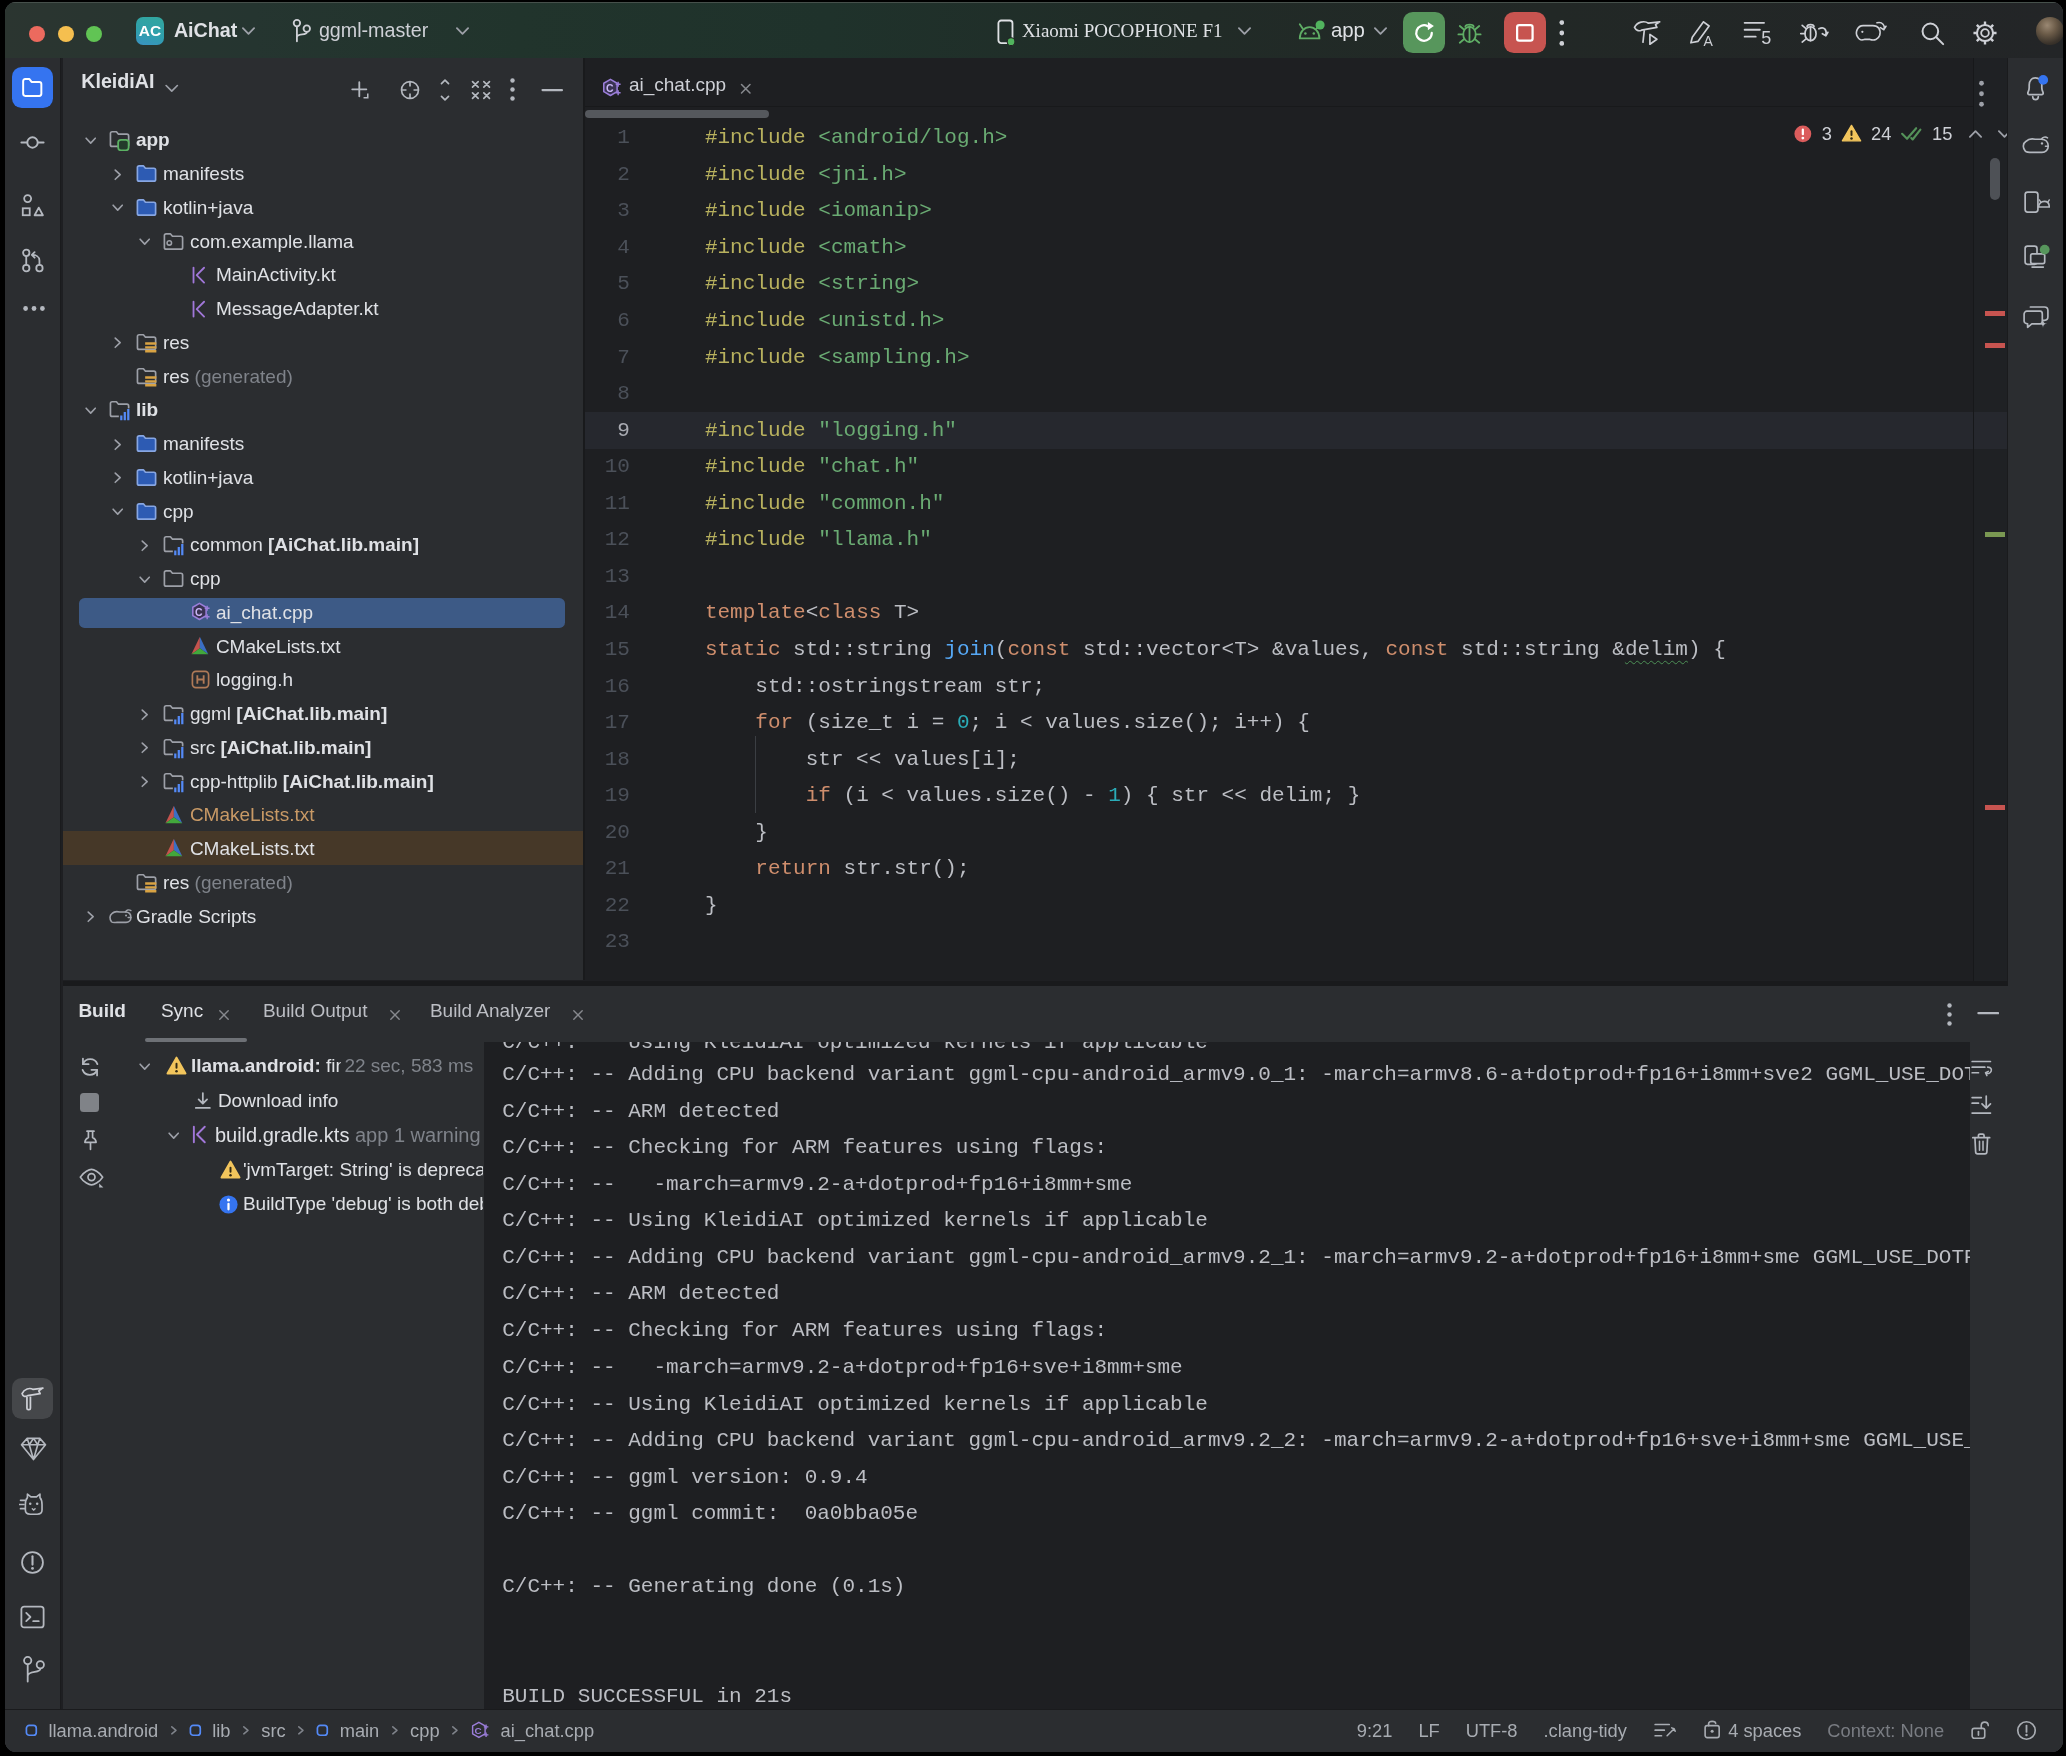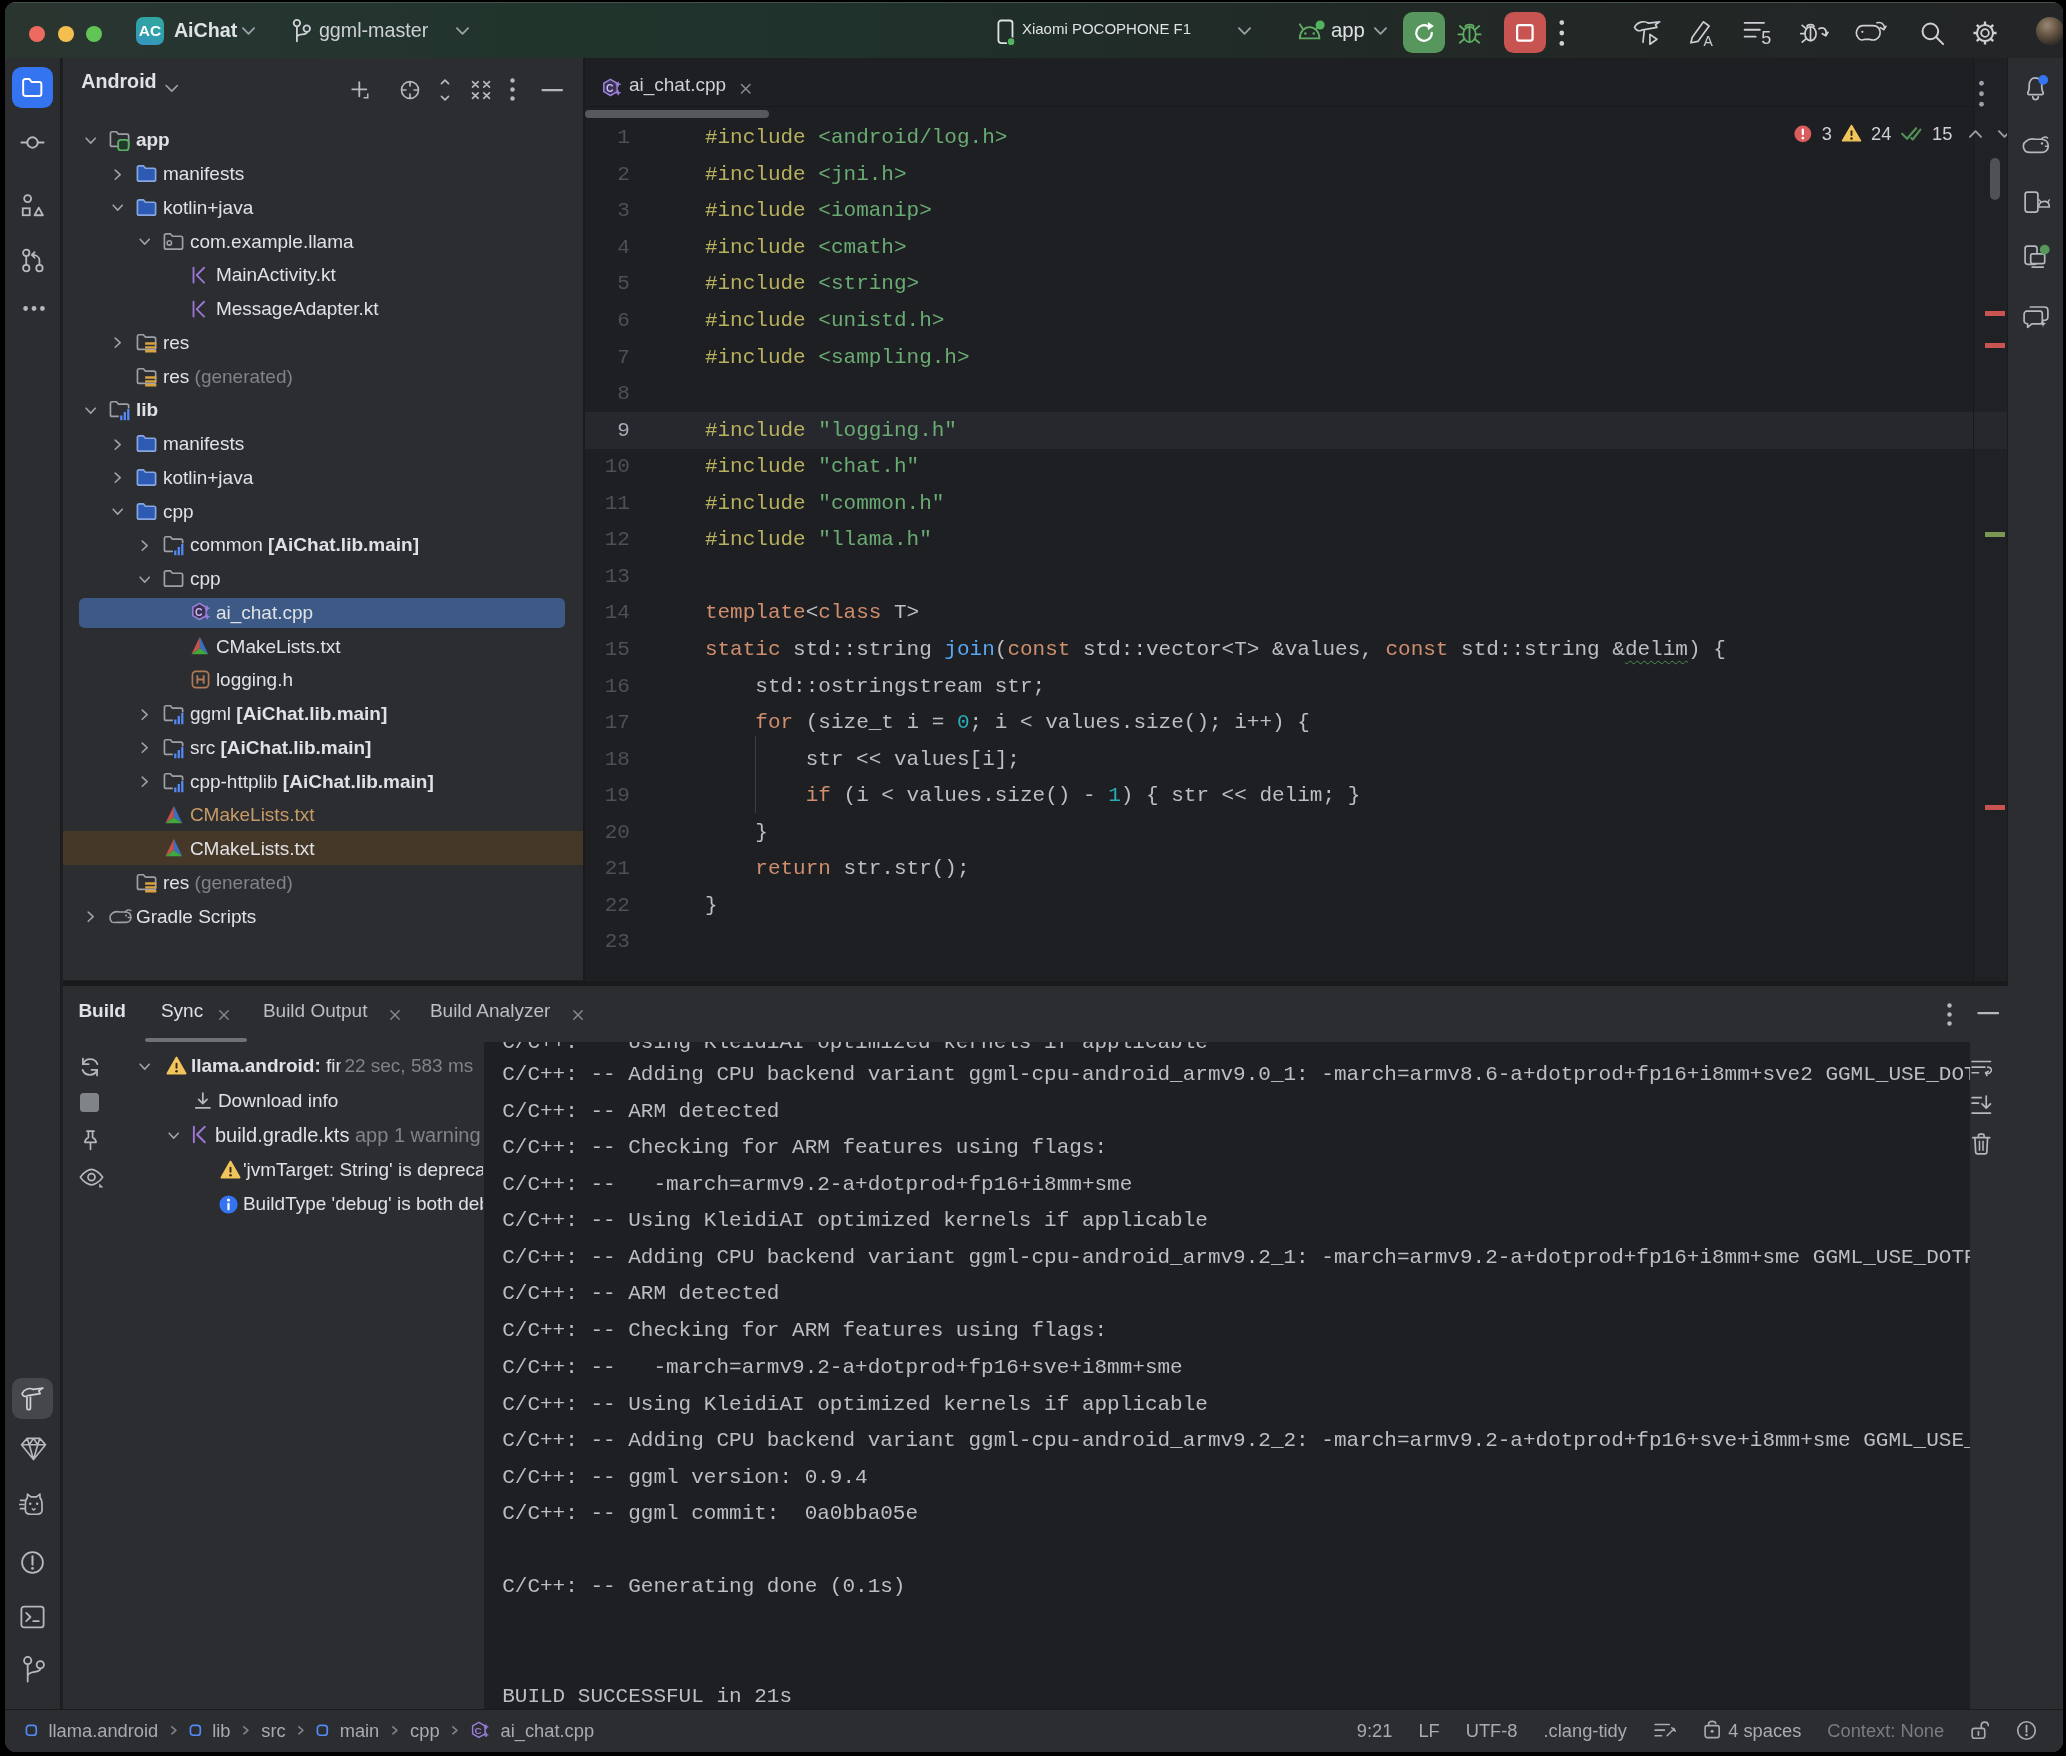--- a/index.html
+++ b/index.html
@@ -80,21 +80,21 @@
     </svg>
     <div class="abs" style="left:314px; top:16px; font-size:19.7px; color:#CED0D6;">ggml-master</div>
     <svg class="abs" style="left:449px; top:21px;" width="17" height="14" viewBox="0 0 24 20">
         <path d="M4 6 L12 14 L20 6" stroke="#9DA0A8" stroke-width="2.6" fill="none" stroke-linecap="round" stroke-linejoin="round"></path>
       </svg>
 
     <svg class="abs" style="left:992px; top:16px;" width="18.3" height="27" viewBox="0 0 26 38">
       <rect x="2" y="2" width="20" height="32" rx="4" stroke="#DFE1E5" stroke-width="2.6" fill="none"></rect>
       <circle cx="20" cy="32" r="5.5" fill="#51B45E" stroke="#222" stroke-width="1.5"></circle>
     </svg>
-    <div class="abs ui-txt" style="left:1017px; top:17px; font-size:15px;">Xiaomi POCOPHONE F1</div>
+    <div class="abs ui-txt" style="left:1017px; top:17px; font-size:19px;font-family:Liberation Serif, serif;">Xiaomi POCOPHONE F1</div>
     <svg class="abs" style="left:1231px; top:21px;" width="17" height="14" viewBox="0 0 24 20">
         <path d="M4 6 L12 14 L20 6" stroke="#9DA0A8" stroke-width="2.6" fill="none" stroke-linecap="round" stroke-linejoin="round"></path>
       </svg>
 
     <svg class="abs" style="left:1292px; top:17px;" width="28" height="24" viewBox="0 0 40 34">
       <path d="M4 26 C4 16 11 10 18 10 C25 10 32 16 32 26 Z" stroke="#5FAD65" stroke-width="2.6" fill="none"></path>
       <path d="M8 12 L4 6 M28 12 L32 6" stroke="#5FAD65" stroke-width="2.6" stroke-linecap="round"></path>
       <circle cx="12" cy="19" r="1.8" fill="#5FAD65"></circle>
         <circle cx="24" cy="19" r="1.8" fill="#5FAD65"></circle>
       <circle cx="33" cy="7" r="6.5" fill="#51B45E"></circle>
@@ -228,21 +228,21 @@
     </svg>
 
     <svg class="abs" style="left:17px; top:1597px;" width="24" height="28" viewBox="0 0 34 40">
       <circle cx="8" cy="8" r="5.2" stroke="#B4B8BF" stroke-width="2.6" fill="none"></circle>
       <circle cx="26" cy="14" r="5.2" stroke="#B4B8BF" stroke-width="2.6" fill="none"></circle>
       <path d="M8 14 L8 38 M8 30 C8 22 26 26 26 20" stroke="#B4B8BF" stroke-width="2.6" fill="none" stroke-linecap="round"></path>
     </svg>
   </div>
   <div class="tree" id="tree">
 
-    <div class="abs" style="left:18.3px; top:12px; font-size:19.7px; font-weight:bold; color:#DFE1E5;">Android</div>
+    <div class="abs" style="left:18.3px; top:12px; font-size:19.7px; font-weight:bold; color:#DFE1E5;">KleidiAI</div>
     <svg class="abs" style="left:101px; top:24px;" width="15.5" height="12.7" viewBox="0 0 22 18">
         <path d="M3 5 L11 13 L19 5" stroke="#9DA0A8" stroke-width="2.4" fill="none" stroke-linecap="round" stroke-linejoin="round"></path>
       </svg>
     <svg class="abs" style="left:285px; top:19.7px;" width="24" height="24" viewBox="0 0 34 34">
         <path d="M16 6 L16 26 M6 16 L26 16" stroke="#B4B8BF" stroke-width="2.6" stroke-linecap="round"></path>
         <path d="M22 28 L28 28 L28 22" stroke="#B4B8BF" stroke-width="2.2" fill="none"></path>
       </svg>
     <svg class="abs" style="left:335px; top:19.7px;" width="24" height="24" viewBox="0 0 34 34">
         <circle cx="17" cy="17" r="12" stroke="#B4B8BF" stroke-width="2.4" fill="none"></circle>
         <path d="M17 5 L17 12 M17 22 L17 29 M5 17 L12 17 M22 17 L29 17" stroke="#B4B8BF" stroke-width="2.4"></path>

